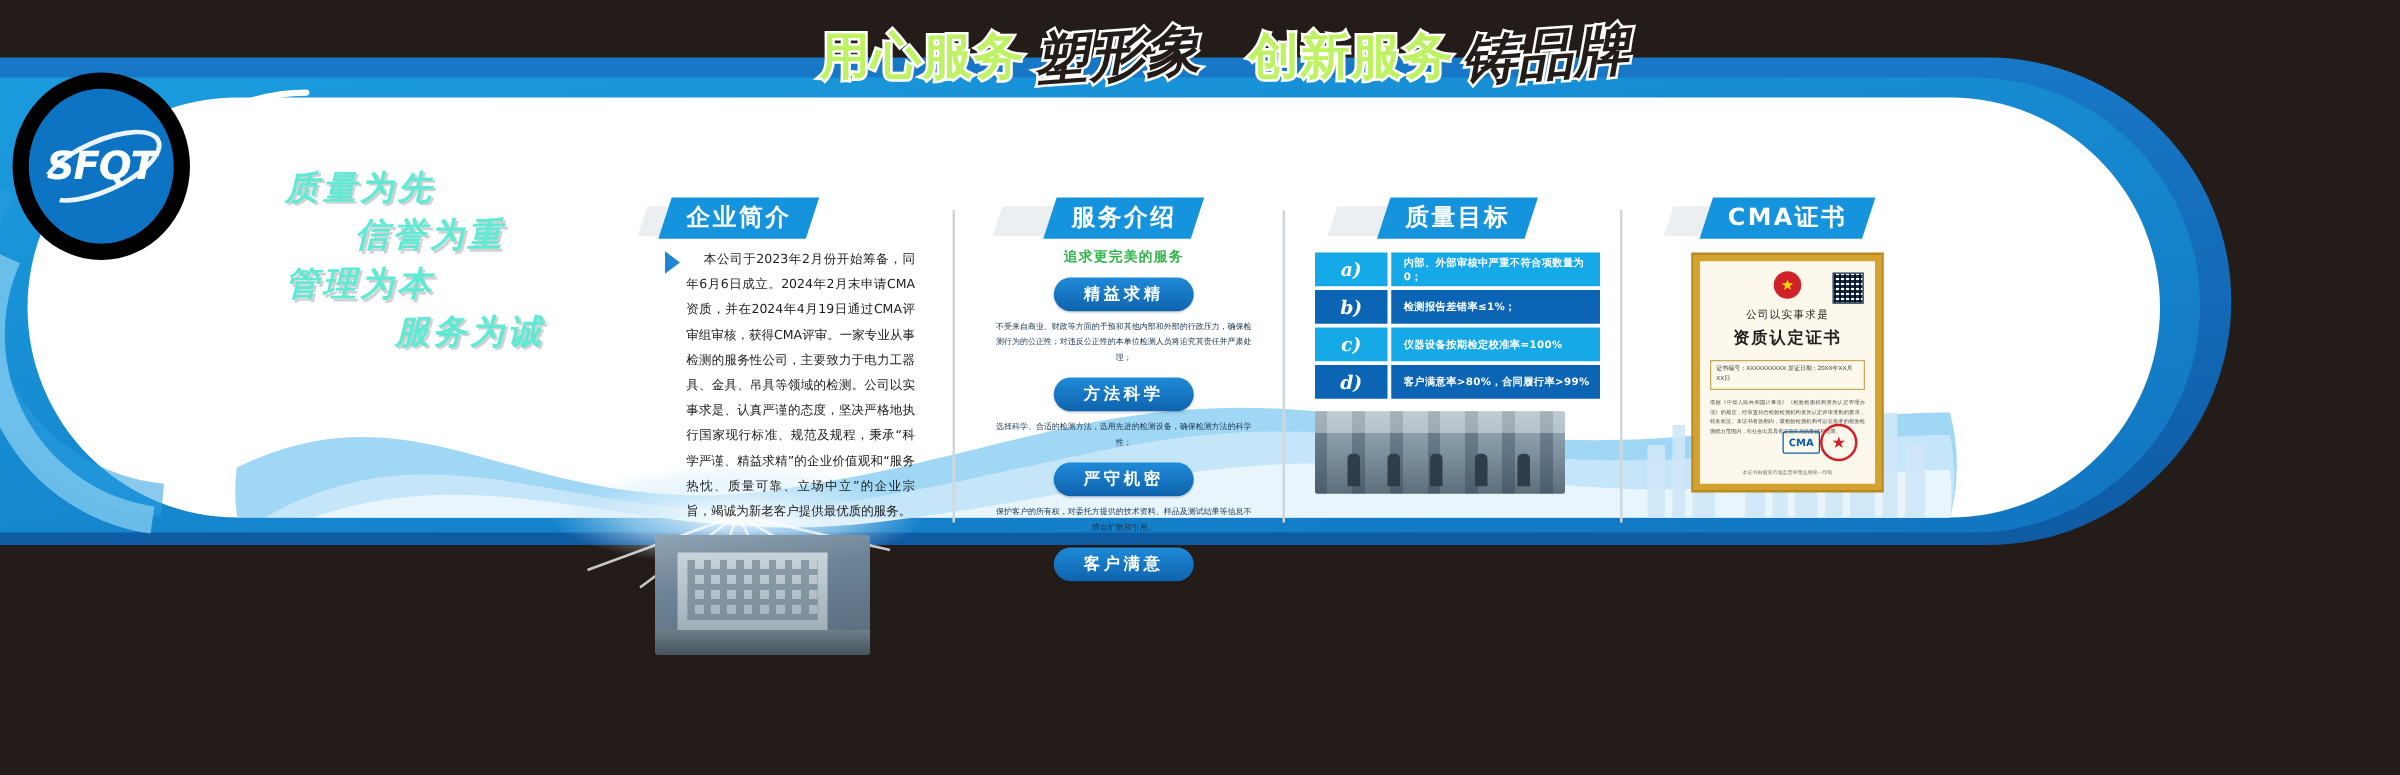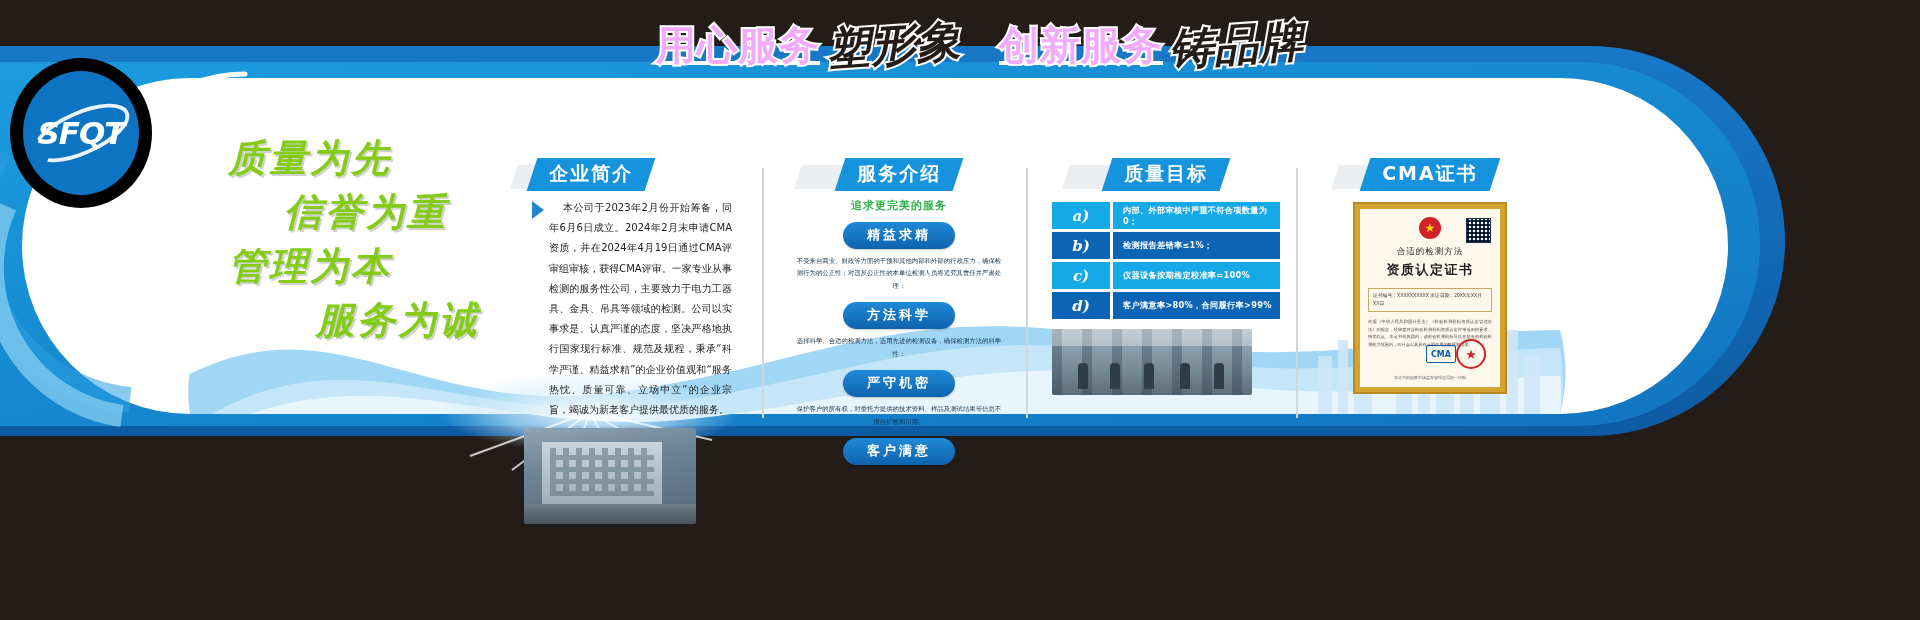--- a/index.html
+++ b/index.html
@@ -16,25 +16,24 @@
   .wall-svg { position:absolute; left:0; top:0; }
 
   
   #headline {
     position:absolute; left:640px; top:14px; width:680px; height:62px;
     display:flex; align-items:center; justify-content:center; gap:6px;
     white-space:nowrap;
   }
   .hl-seg { font-size:40px; font-weight:bold; letter-spacing:1px; line-height:1; }
   .hl-blue {
-    color:#f0abfc;
+    color:#bef264;
     -webkit-text-stroke:4px #ffffff;
     paint-order:stroke fill;
     font-family:"DejaVu Sans","Liberation Sans",sans-serif;
-    text-decoration:underline;
   }
   .hl-brush {
     color:#241c18;
     -webkit-text-stroke:4px #ffffff;
     paint-order:stroke fill;
     font-size:44px;
     font-style:italic;
     font-family:"DejaVu Serif","Liberation Serif",serif;
     transform:rotate(-4deg);
     display:inline-block;
@@ -68,21 +67,21 @@
     border:4px solid rgba(255,255,255,.92);
     border-radius:50%;
     transform:translate(-50%,-50%) rotate(-24deg);
     border-left-color:transparent;
     z-index:1;
   }
 
   
   #slogan { position:absolute; left:228px; top:132px; z-index:5; }
   .slogan-line {
-    font-size:38px; font-weight:bold; color:#84cc16;
+    font-size:27px; font-weight:bold; color:#5eead4;
     letter-spacing:3px; line-height:1.42;
     font-style:italic;
     font-family:"DejaVu Sans","Liberation Sans",sans-serif;
     text-shadow:2px 2px 0 rgba(0,0,0,.18);
     white-space:nowrap;
   }
   .sl-0 { margin-left:0px; }
   .sl-1 { margin-left:56px;font-style:italic; }
   .sl-2 { }
   .sl-3 { margin-left:88px; }
@@ -450,21 +449,21 @@
     <div class="ribbon">
       <span class="ribbon-shadow" style="left:10px;"></span>
       <span class="ribbon-main">
         <span>CMA证书</span>
       </span>
     </div>
 
     <div id="cma-cert">
       <span class="qr"></span>
       <span class="emb"></span>
-      <div class="cma-t1">合适的检测方法</div>
+      <div class="cma-t1">公司以实事求是</div>
       <div class="cma-t2">资质认定证书</div>
       <div class="cma-meta">证书编号：XXXXXXXXXX    发证日期：20XX年XX月XX日</div>
       <div class="cma-body">依据《中华人民共和国计量法》《检验检测机构资质认定管理办法》的规定，经审查符合检验检测机构资质认定评审准则的要求，特发此证。本证书有效期内，该检验检测机构可以在批准的检验检测能力范围内，向社会出具具有证明作用的数据和结果。</div>
       <div id="cma-marks">
         <span class="mark-cma">CMA</span>
         <span class="mark-seal">★</span>
       </div>
       <div class="cma-foot">本证书由国家市场监督管理总局统一印制</div>
     </div>
   </div>

